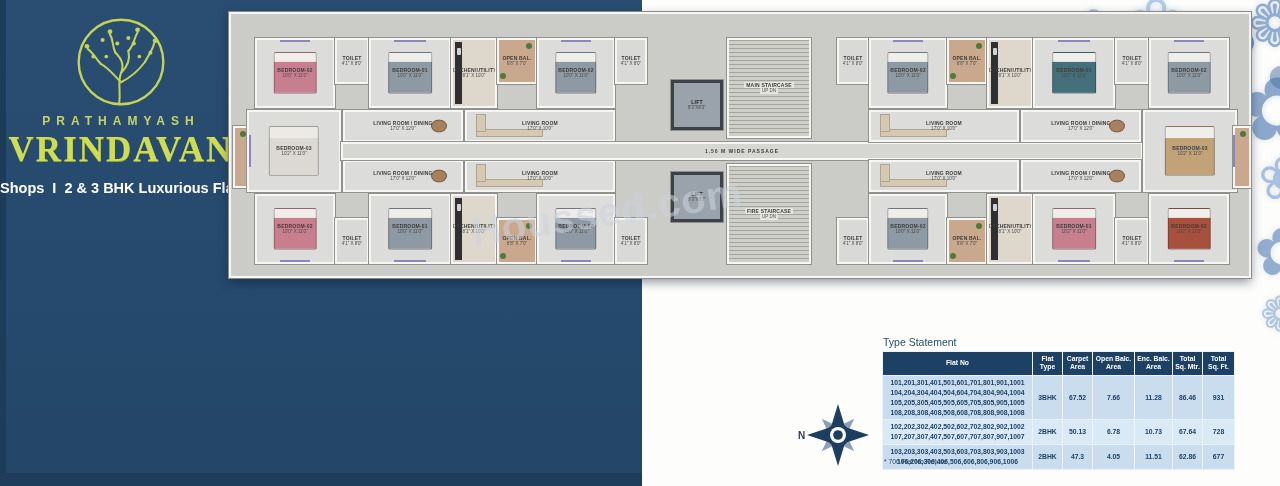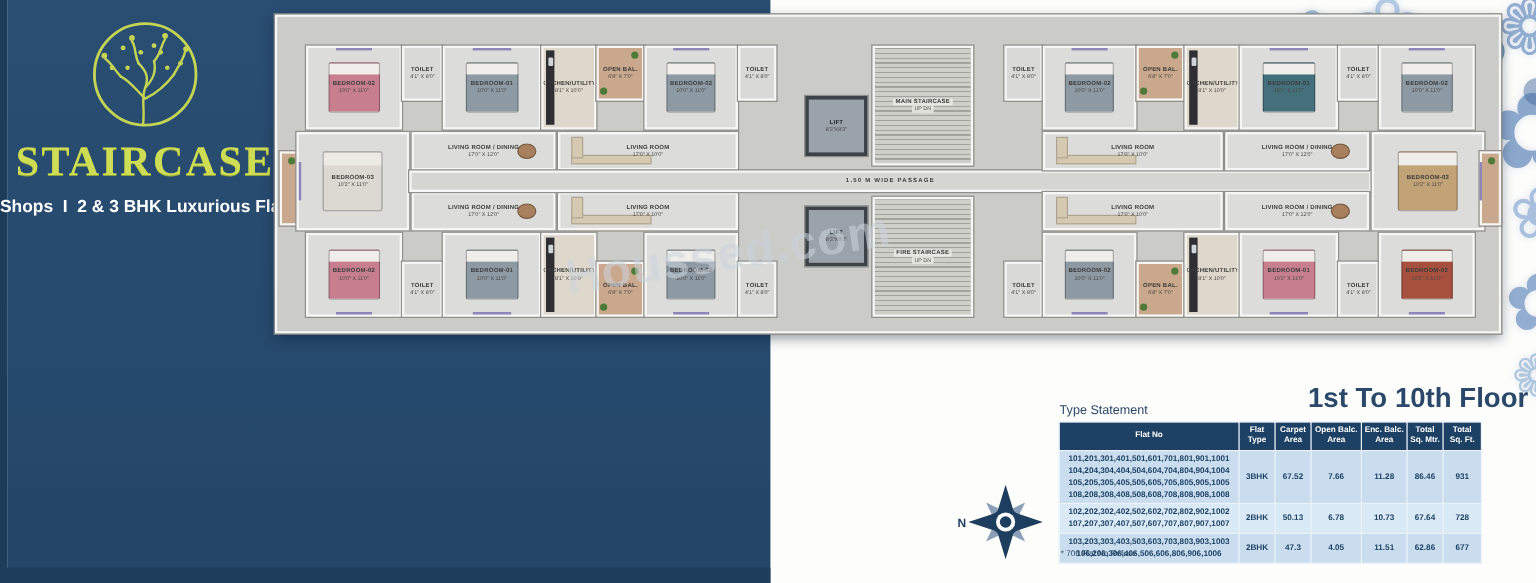--- a/index.html
+++ b/index.html
@@ -131,21 +131,22 @@
         <circle cx="30" cy="26" r="2.2"></circle>
           <circle cx="58" cy="24" r="2.2"></circle>
         <circle cx="20" cy="44" r="2.2"></circle>
           <circle cx="82" cy="40" r="2.2"></circle>
         <circle cx="46" cy="30" r="2.2"></circle>
           <circle cx="64" cy="30" r="2.2"></circle>
         <circle cx="34" cy="44" r="2"></circle>
           <circle cx="70" cy="44" r="2"></circle>
       </g>
     </svg>
-    <div class="brand-main">STAIRCASE</div>
+    <div class="brand-top">PRATHAMYASH</div>
+    <div class="brand-main">VRINDAVAN</div>
     <div class="brand-tag">Shops  I  2 &amp; 3 BHK Luxurious Flats</div>
   </div>
 
   <div class="flowers" id="flowers">
       <span class="flower" style="left: 1070px; top: 2px; font-size: 56px; color: rgb(143, 176, 214); opacity: 0.85;">✿</span>
       <span class="flower" style="left: 1126px; top: -12px; font-size: 72px; color: rgb(170, 197, 226); opacity: 0.9;">❀</span>
       <span class="flower" style="left: 1188px; top: 6px; font-size: 84px; color: rgb(93, 131, 181); opacity: 0.85;">✿</span>
       <span class="flower" style="left: 1248px; top: -8px; font-size: 64px; color: rgb(126, 159, 201); opacity: 0.85;">❁</span>
       <span class="flower" style="left: 1160px; top: 52px; font-size: 40px; color: rgb(185, 196, 85); opacity: 0.9;">✽</span>
       <span class="flower" style="left: 1218px; top: 44px; font-size: 30px; color: rgb(201, 207, 87); opacity: 0.9;">✽</span>
@@ -372,21 +373,20 @@
         <span class="win win-b"></span>
         <div class="furn f-bed-red"></div>
         <span class="rl">BEDROOM-02</span>
         <span class="rd">10'2" X 11'0"</span>
       </div>
       <div class="room tan" style="left: 1002px; top: 112px; width: 18px; height: 62px;"></div>
     </div>
 
   <div class="watermark">Houssed.com</div>
 
-  <div class="floor-title">1st To 10th Floor</div>
   <div class="area-label">Type Statement</div>
 
   <table class="area">
     <colgroup>
       <col style="width:150px">
         <col style="width:30px">
         <col style="width:30px">
       <col style="width:42px">
         <col style="width:38px">
         <col style="width:30px">

